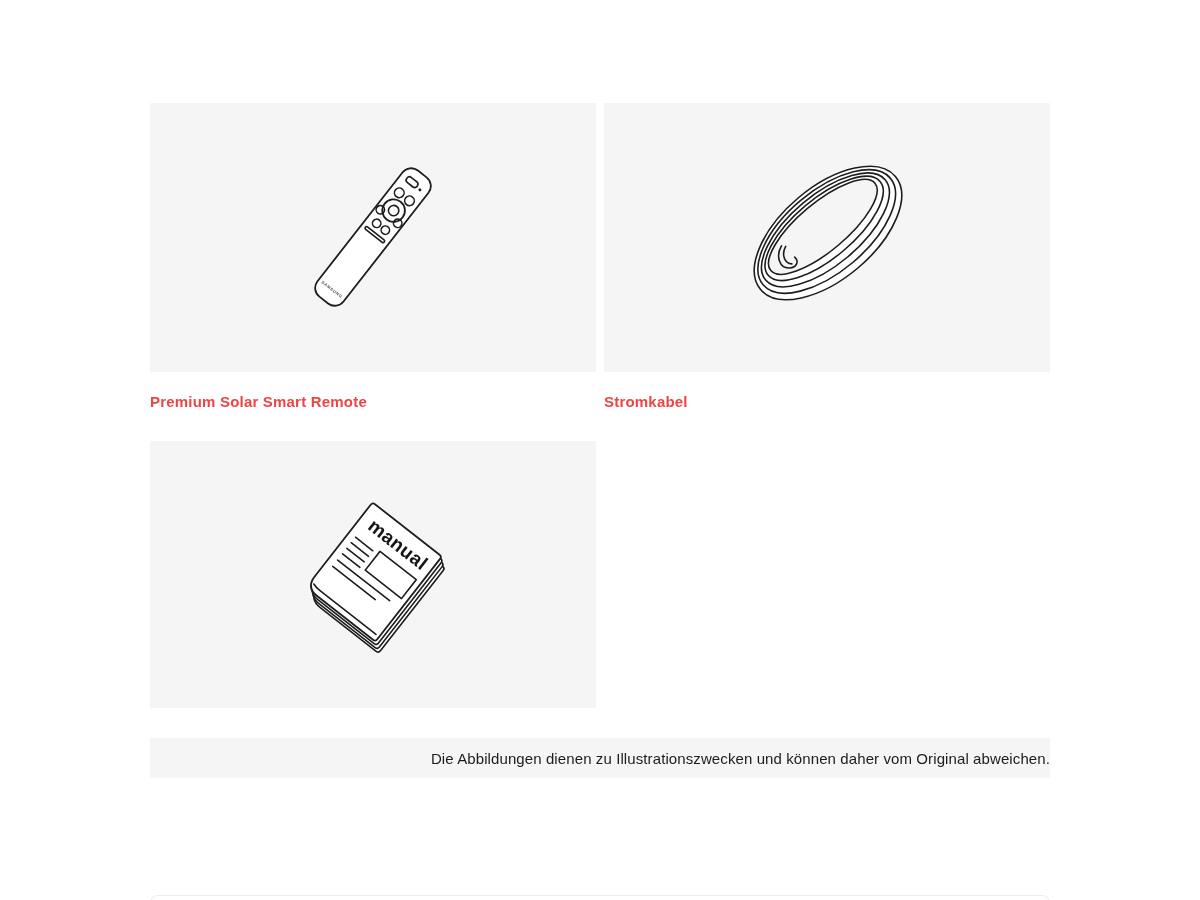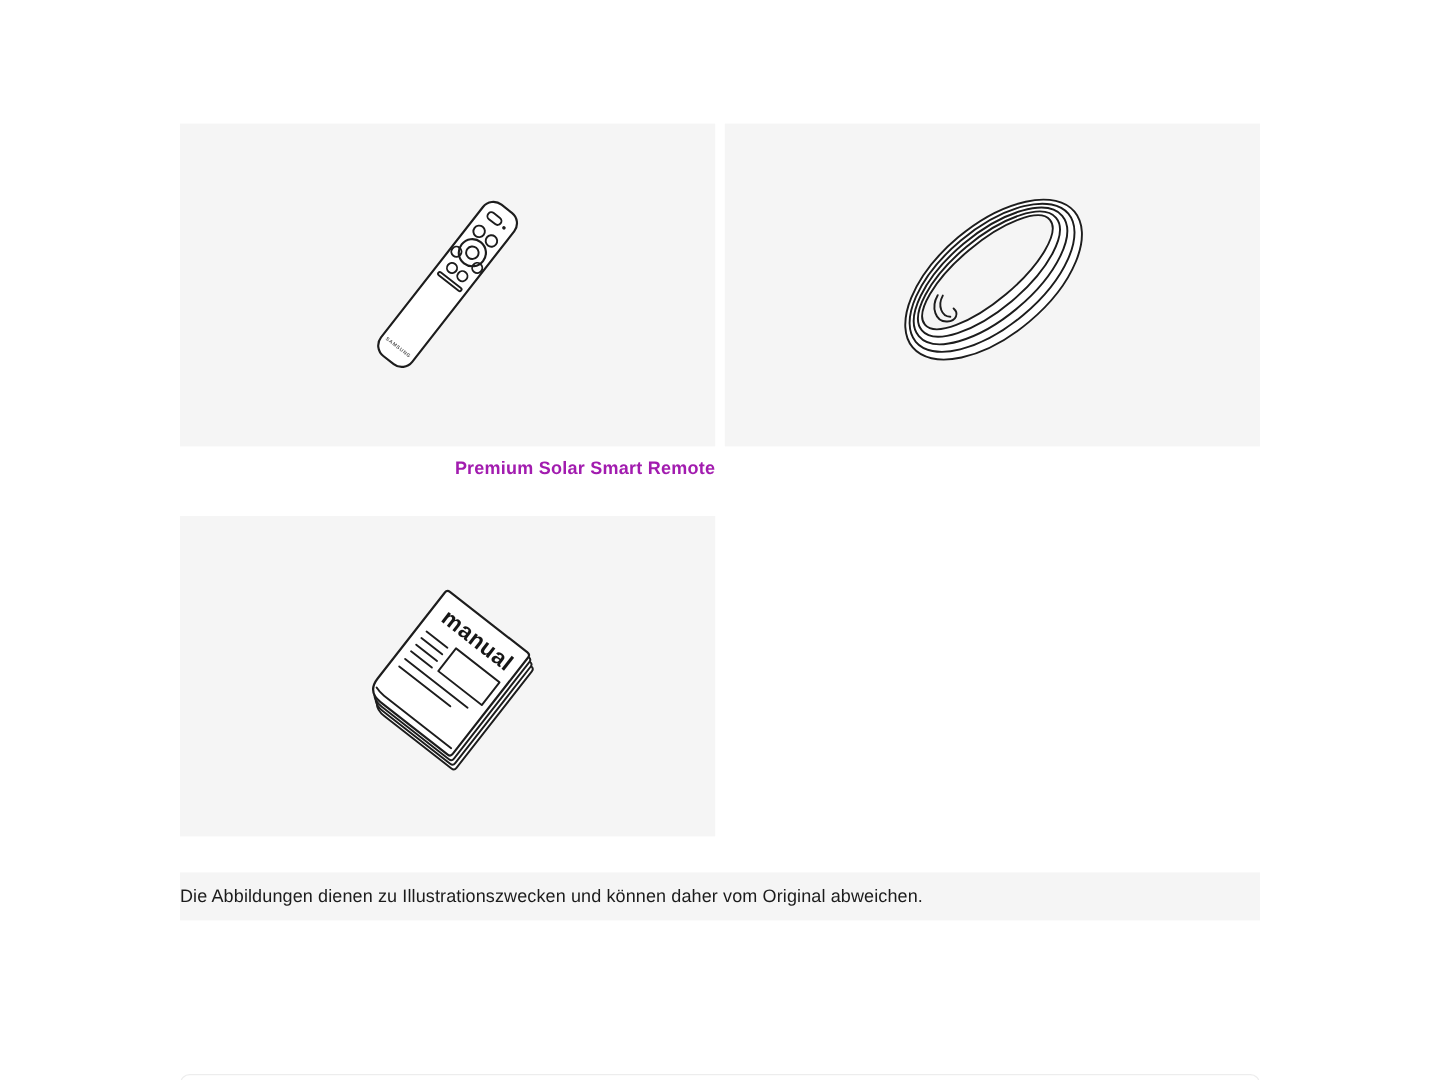--- a/index.html
+++ b/index.html
@@ -9,27 +9,27 @@
   }
   .grid{position:absolute;left:150px;top:103px;width:900px;}
   .row{display:flex;gap:8px;}
   .tile-block{width:446px;}
   .tile{
     position:relative;width:446px;height:269px;background:#f5f5f5;
   }
   .tile.short{height:267px;}
   .tile svg{position:absolute;left:0;top:0;}
   .caption{
-    margin-top:9px;height:19px;line-height:19px;text-align:right;
-    font-size:15px;font-weight:700;color:#a21caf;letter-spacing:.2px;
+    margin-top:20px;height:19px;line-height:19px;text-align:left;
+    font-size:15px;font-weight:700;color:#ef4444;letter-spacing:.2px;
   }
   .row2{margin-top:30px;}
   .disclaimer{
     margin-top:30px;width:900px;height:40px;background:#f5f5f5;
-    display:flex;align-items:center;justify-content:flex-start;
+    display:flex;align-items:center;justify-content:flex-end;
     font-size:15px;font-weight:400;color:#1c1c1c;letter-spacing:.1px;
   }
   .next-card-hint{
     position:absolute;left:150px;top:895px;width:898px;height:12px;
     background:#ffffff;border:1px solid #ededed;border-bottom:none;
     border-radius:8px 8px 0 0;
   }
   .stroke{fill:none;stroke:#1d1d1d;stroke-width:1.6;stroke-linecap:round;stroke-linejoin:round;}
   .stroke-thick{fill:none;stroke:#1d1d1d;stroke-width:1.8;stroke-linecap:round;stroke-linejoin:round;}
   .white-fill{fill:#ffffff;}
@@ -85,20 +85,21 @@
               <ellipse class="stroke" cx="0" cy="-2" rx="83" ry="40.5"></ellipse>
               <ellipse class="stroke" cx="0" cy="-4" rx="78" ry="35"></ellipse>
               <ellipse class="stroke" cx="0" cy="-6" rx="73" ry="29.5"></ellipse>
               <ellipse class="stroke" cx="0" cy="-8" rx="68" ry="24"></ellipse>
 
               <path class="stroke" d="M -44,-20 C -55,-16 -60,-4 -52,2 C -46,6.5 -40,3 -41,-3"></path>
               <path class="stroke" d="M -41,-17 C -50,-13.5 -53,-4 -47.5,0.5"></path>
             </g>
           </svg>
         </div>
+        <div class="caption">Stromkabel</div>
       </div>
     </div>
 
     <div class="row row2">
 
       <div class="tile-block">
         <div class="tile short">
           <svg width="446" height="267" viewBox="0 0 446 267">
             <g transform="translate(224,131) rotate(38)">
 

